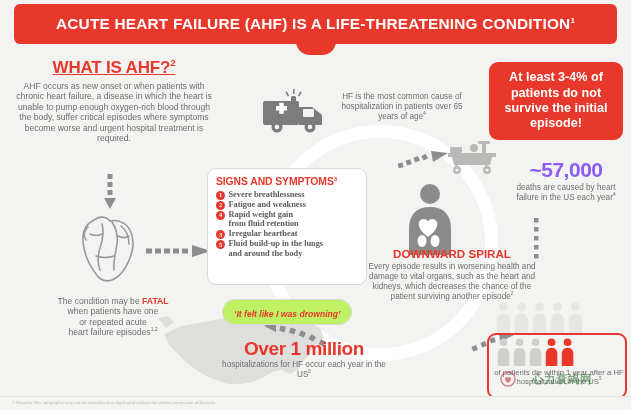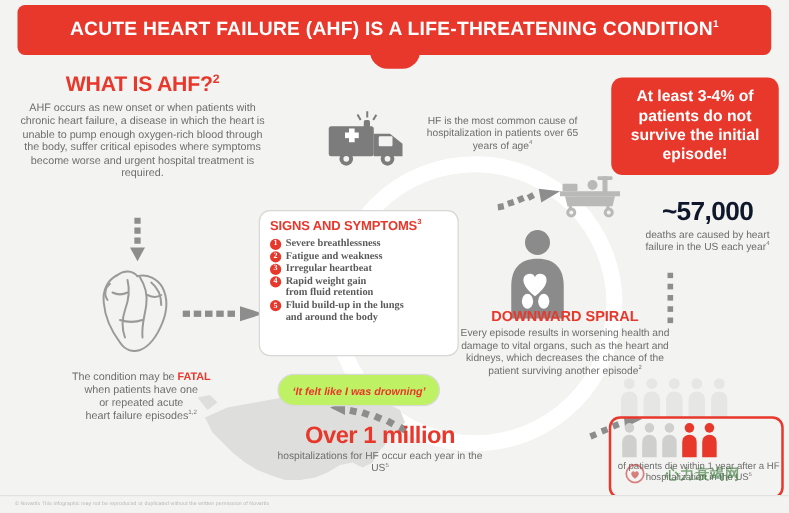--- a/index.html
+++ b/index.html
@@ -47,21 +47,21 @@
   .body-txt {
     color: #6e6e6e; line-height: 1.22;
   }
   sup { font-size: 0.58em; vertical-align: super; line-height: 0; }
 
   
   #what-is-ahf {
     position: absolute; left: 16px; top: 58px; width: 196px;
     text-align: center;
   }
-  #what-is-ahf .ttl { font-size: 17px; letter-spacing: -0.2px; }
+  #what-is-ahf .ttl { font-size: 17px; letter-spacing: -0.2px; text-decoration: underline; }
   #what-is-ahf .txt { font-size: 8.6px; margin-top: 3px; }
 
   #fatal-block {
     position: absolute; left: 18px; top: 296px; width: 190px;
     text-align: center; font-size: 8.6px;
   }
   #fatal-block b { color: #e8372b; }
 
   
   #arrow-down {
@@ -161,21 +161,21 @@
   #callout-survive .txt {
     color: #fff; font-size: 12.6px; font-weight: bold; line-height: 1.22;
   }
 
   
   #stat-deaths {
     position: absolute; left: 505px; top: 158px; width: 122px;
     text-align: center;
   }
   #stat-deaths .big {
-    color: #0f172a; font-size: 21px; font-weight: bold; letter-spacing: -0.5px;
+    color: #8b5cf6; font-size: 21px; font-weight: bold; letter-spacing: -0.5px;
   }
   #stat-deaths .txt { font-size: 8.2px; margin-top: 1px; }
 
   
   #people-bg {
     position: absolute; left: 496px; top: 300px;
     width: 118px; height: 34px;
     display: flex; align-items: flex-end; gap: 3px;
   }
 
@@ -367,26 +367,26 @@
     <ol id="symptoms-list">
         <li>
           <span class="num-badge">1</span>
           <span>Severe breathlessness</span>
         </li>
         <li>
           <span class="num-badge">2</span>
           <span>Fatigue and weakness</span>
         </li>
         <li>
+          <span class="num-badge">4</span>
+          <span>Rapid weight gain<br>from fluid retention</span>
+        </li>
+        <li>
           <span class="num-badge">3</span>
           <span>Irregular heartbeat</span>
-        </li>
-        <li>
-          <span class="num-badge">4</span>
-          <span>Rapid weight gain<br>from fluid retention</span>
         </li>
         <li>
           <span class="num-badge">5</span>
           <span>Fluid build-up in the lungs<br>and around the body</span>
         </li>
       </ol>
   </div>
 
   <svg id="person-organs" viewBox="0 0 52 72">
     <circle cx="26" cy="11" r="10" fill="#8b8b8b"></circle>

